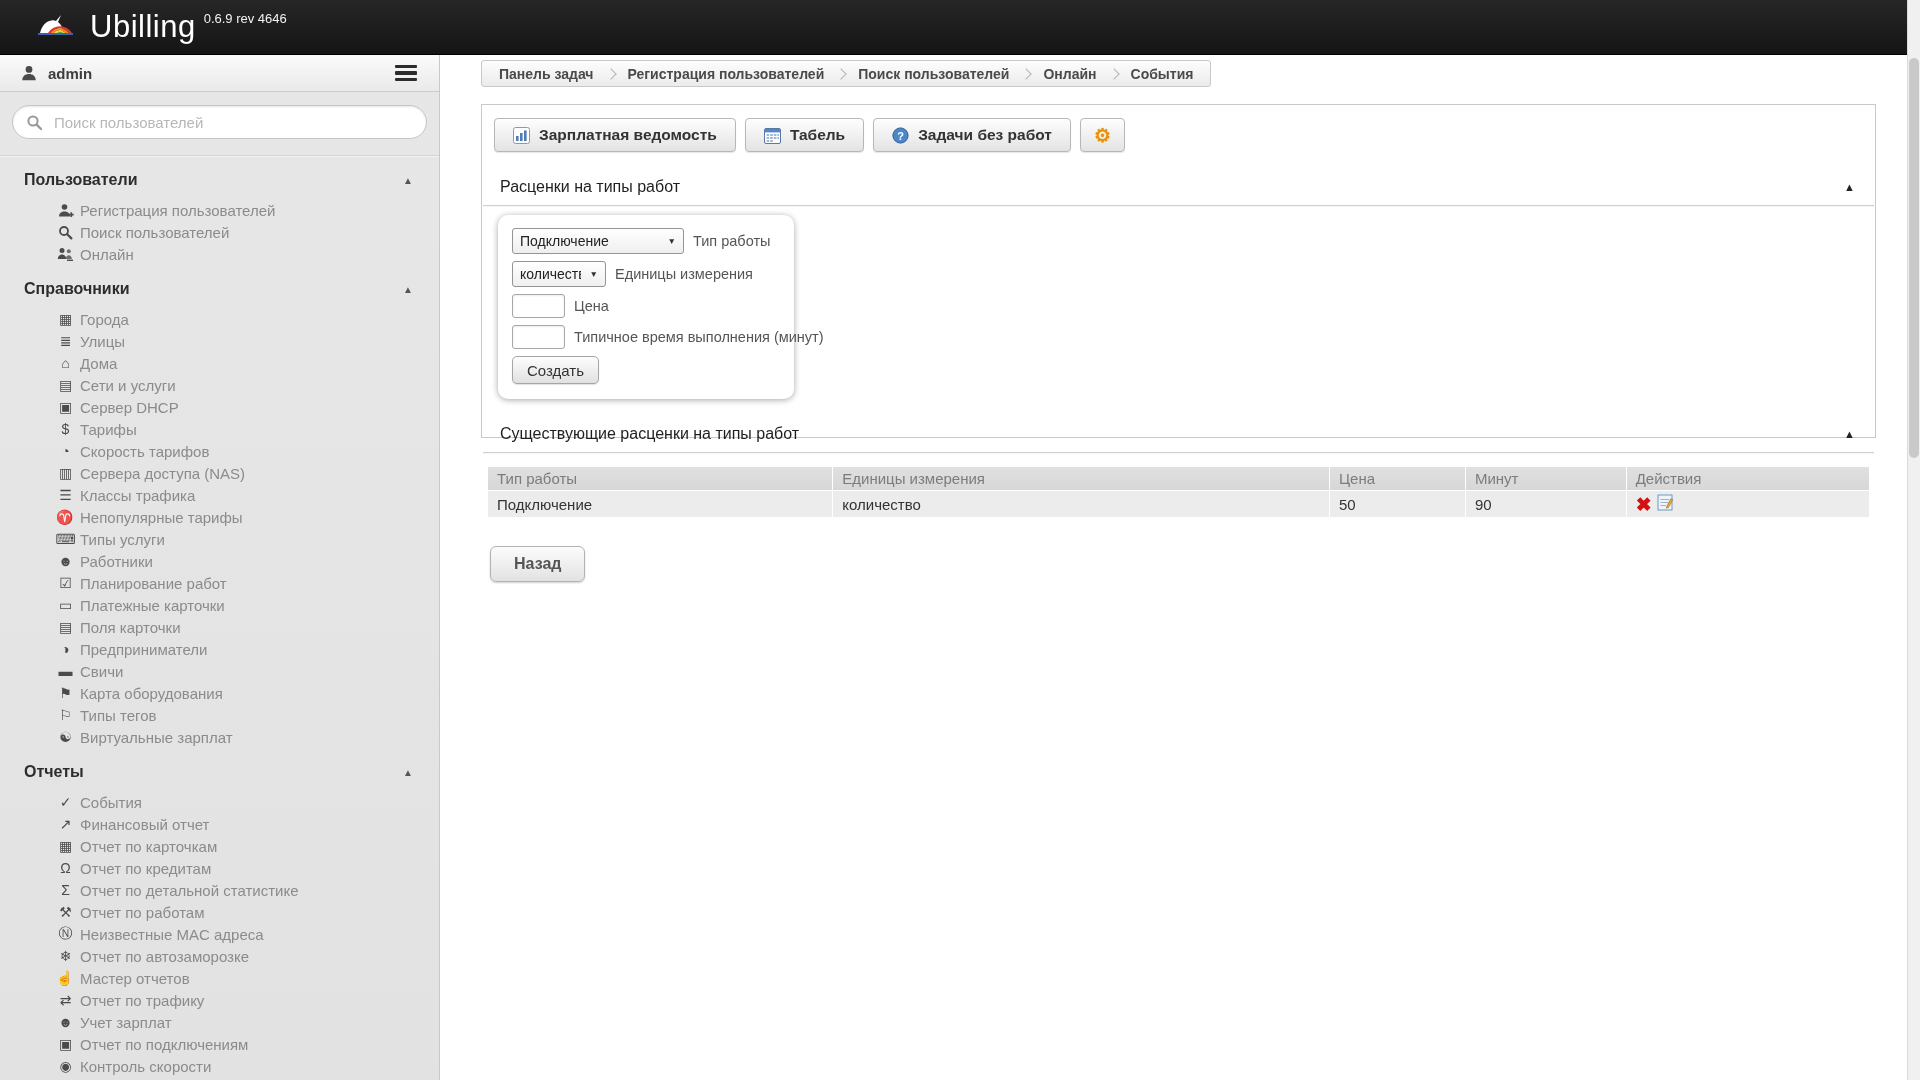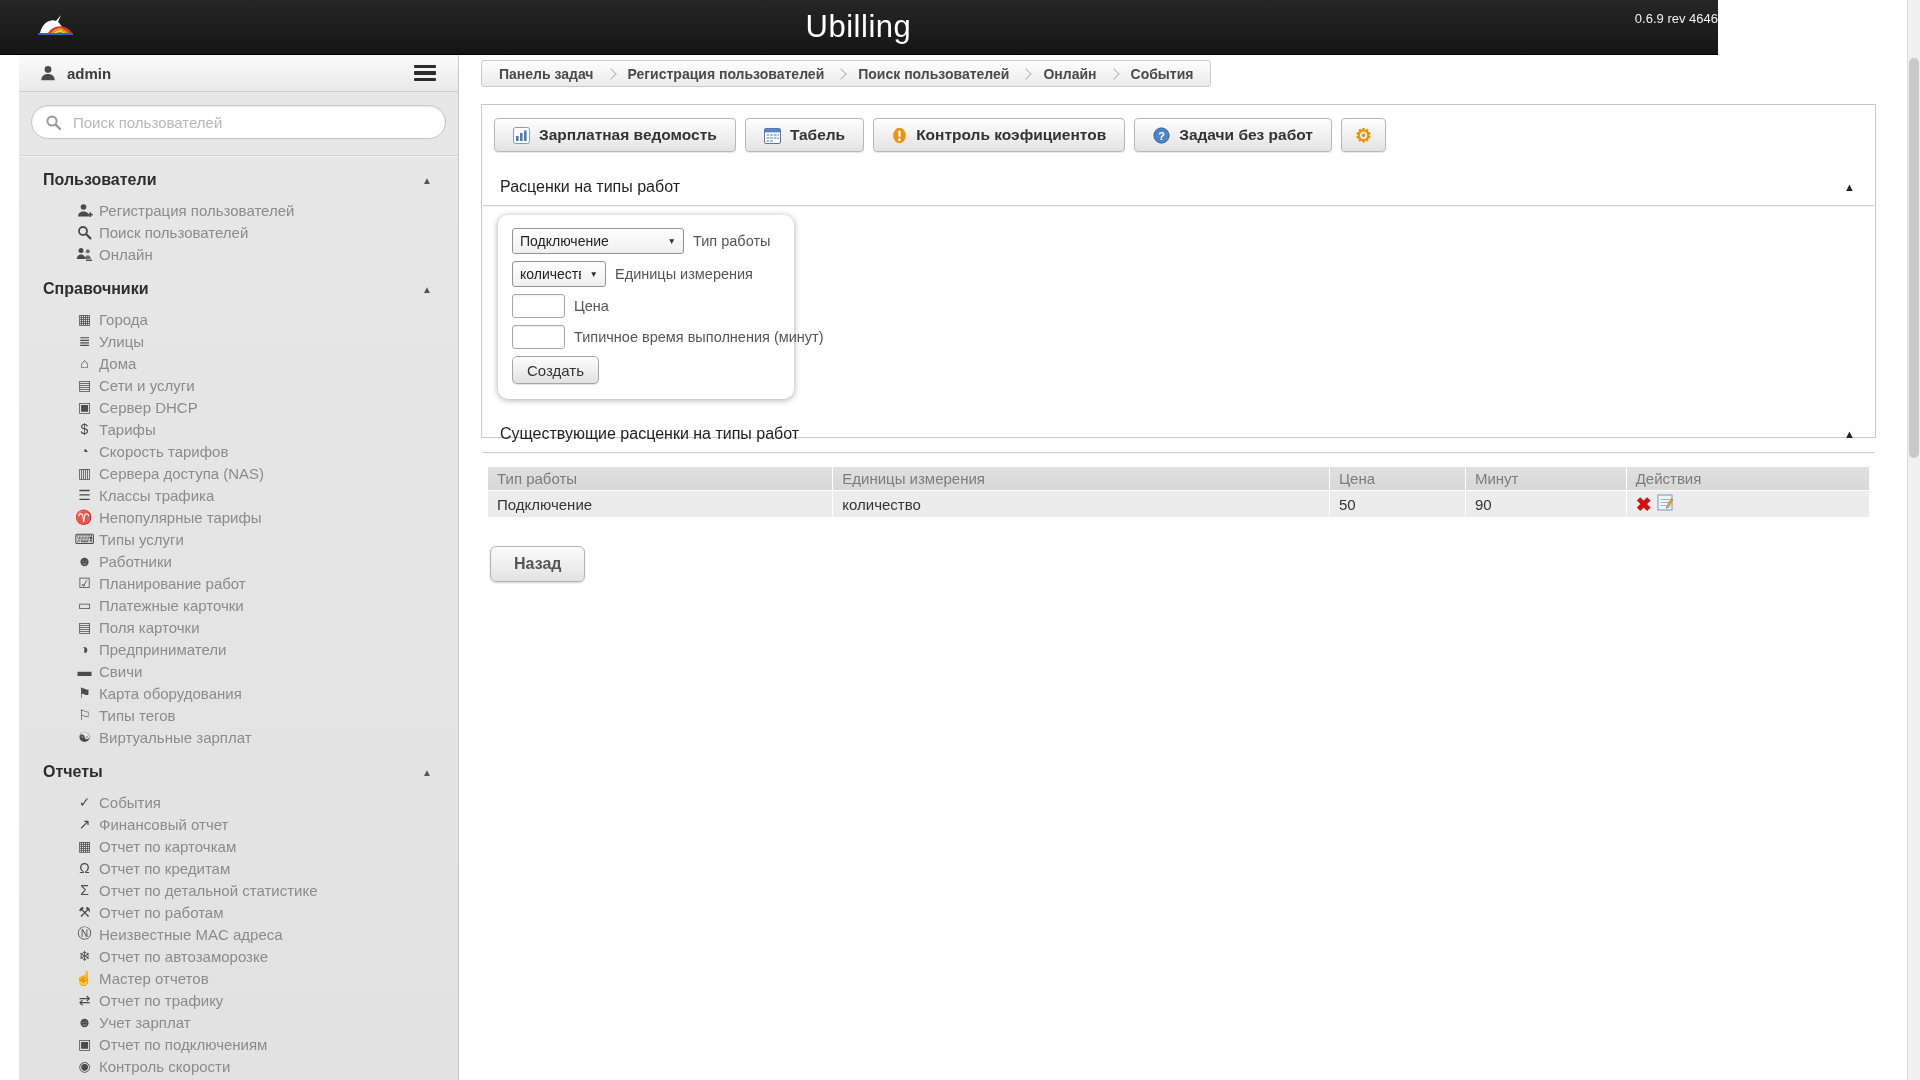--- a/index.html
+++ b/index.html
@@ -3,33 +3,32 @@
 <meta charset="utf-8">
 <style>
   * { box-sizing: border-box; }
   html,body { margin:0; padding:0; }
   body {
     width:1920px; height:1080px; overflow:hidden; position:relative;
     font-family:"Liberation Sans", sans-serif; background:#fff;
   }
   
   .topbar {
-    position:absolute; left:0; top:0; width:1718px; height:55px;
+    position:absolute; left:0; top:0; width:1920px; height:55px;
     background:linear-gradient(#262626,#151515);
     border-bottom:1px solid #000;
-    display:flex; align-items:center; padding-left:18px;justify-content:space-between;
+    display:flex; align-items:center; padding-left:18px;
   }
   .brand { color:#fff; font-size:31px; letter-spacing:0.5px; margin-left:14px; }
   .version { color:#f2f2f2; font-size:13px; margin-left:8px; position:relative; top:-9px; }
   
   .sidebar {
     position:absolute; left:0; top:55px; width:440px; bottom:0;
     background:linear-gradient(#e7e7e7,#e2e2e2); border-right:1px solid #c9c9c9;
     overflow:hidden;
-    margin-left:19px;
   }
   .adminrow {
     height:37px; background:linear-gradient(#fbfbfb,#e9e9e9);
     border-bottom:1px solid #ccc; display:flex; align-items:center; padding:0 20px;
   }
   .admin-name { font-weight:bold; font-size:15px; color:#3c3c3c; margin-left:10px; }
   .hamburger { margin-left:auto; cursor:pointer; padding:4px 2px; }
   .hamburger i { display:block; width:22px; height:3.5px; background:#2c2c2c; border-radius:1px; margin:3px 0; }
   .searchwrap { padding:13px 12px 16px; border-bottom:1px solid #d4d4d4; box-shadow:0 1px 0 #f4f4f4; }
   .search-pill {
@@ -406,30 +405,20 @@
               <rect x="2.6" y="10" width="2.6" height="2"></rect>
               <rect x="6.2" y="10" width="2.6" height="2"></rect>
               <rect x="9.8" y="10" width="2.6" height="2"></rect>
               <rect x="13.4" y="10" width="1.6" height="2"></rect>
               <rect x="2.6" y="13" width="2.6" height="2"></rect>
               <rect x="6.2" y="13" width="2.6" height="2"></rect>
             </g>
           </svg>
         </span>
         <span>Табель</span>
-      </button>
-      <button class="tbtn">
-        <span class="icon-inline">
-          <svg width="15" height="17" viewBox="0 0 15 17">
-            <ellipse cx="7.5" cy="8.5" rx="6.3" ry="7.8" fill="#eb9316"></ellipse>
-            <rect x="6.3" y="3.6" width="2.4" height="6.4" rx="1.2" fill="#fff"></rect>
-            <circle cx="7.5" cy="12.4" r="1.5" fill="#fff"></circle>
-          </svg>
-        </span>
-        <span>Контроль коэфициентов</span>
       </button>
       <button class="tbtn">
         <span class="icon-inline">
           <svg width="17" height="17" viewBox="0 0 17 17">
             <circle cx="8.5" cy="8.5" r="7.6" fill="#4d86c8" stroke="#2f5f96"></circle>
             <text x="8.5" y="12.5" text-anchor="middle" font-size="11" font-weight="bold" fill="#fff" font-family="Liberation Sans, sans-serif">?</text>
           </svg>
         </span>
         <span>Задачи без работ</span>
       </button>

